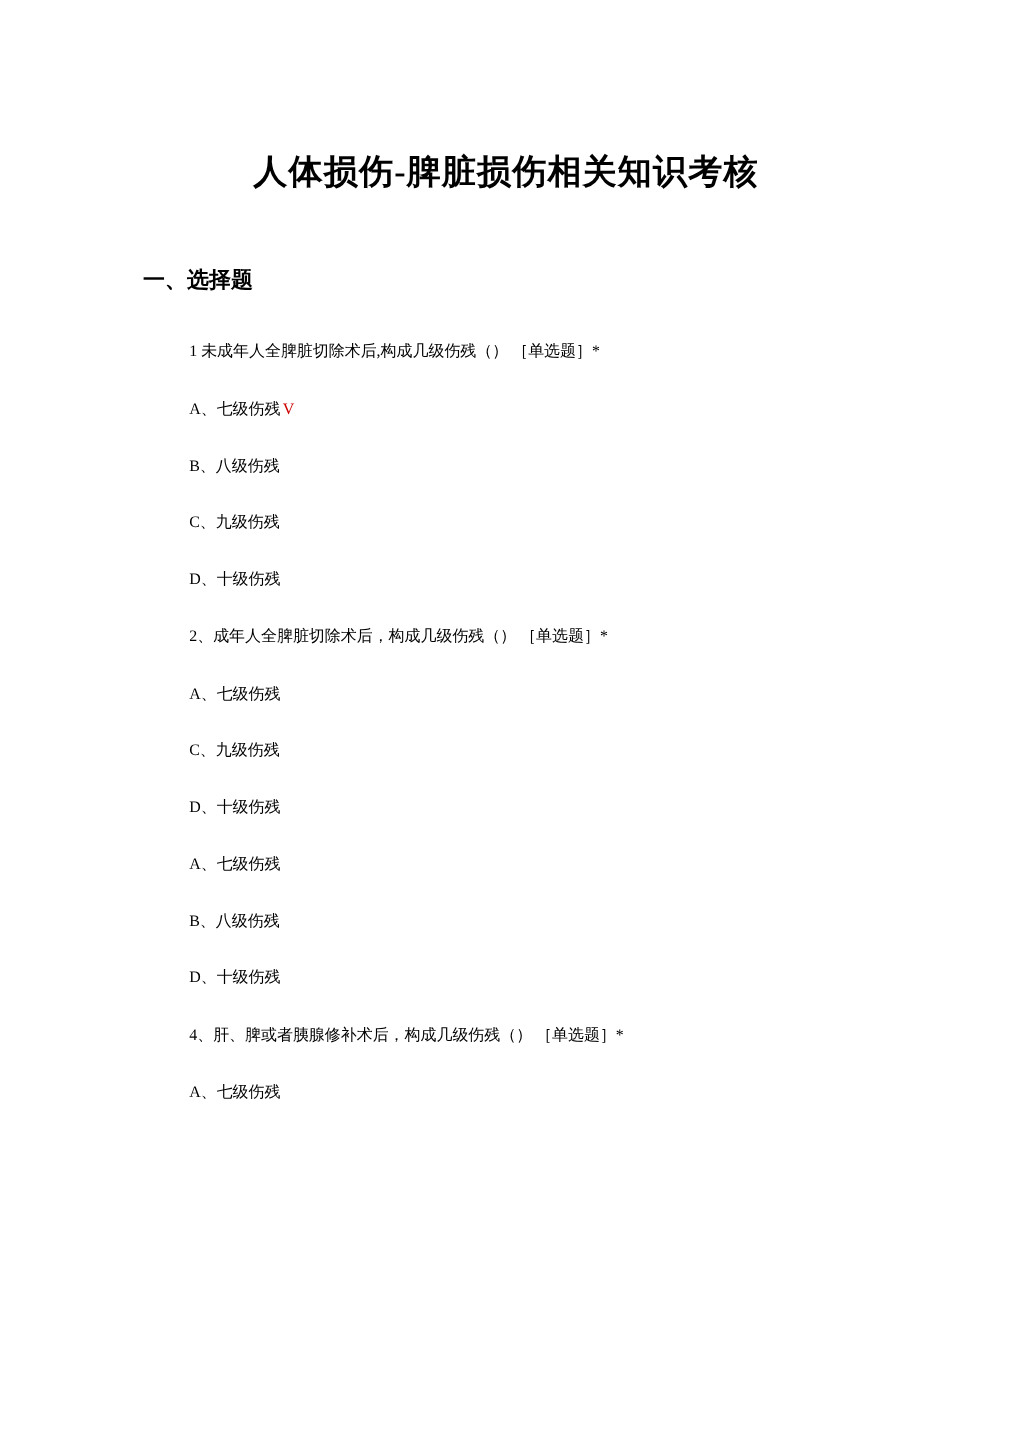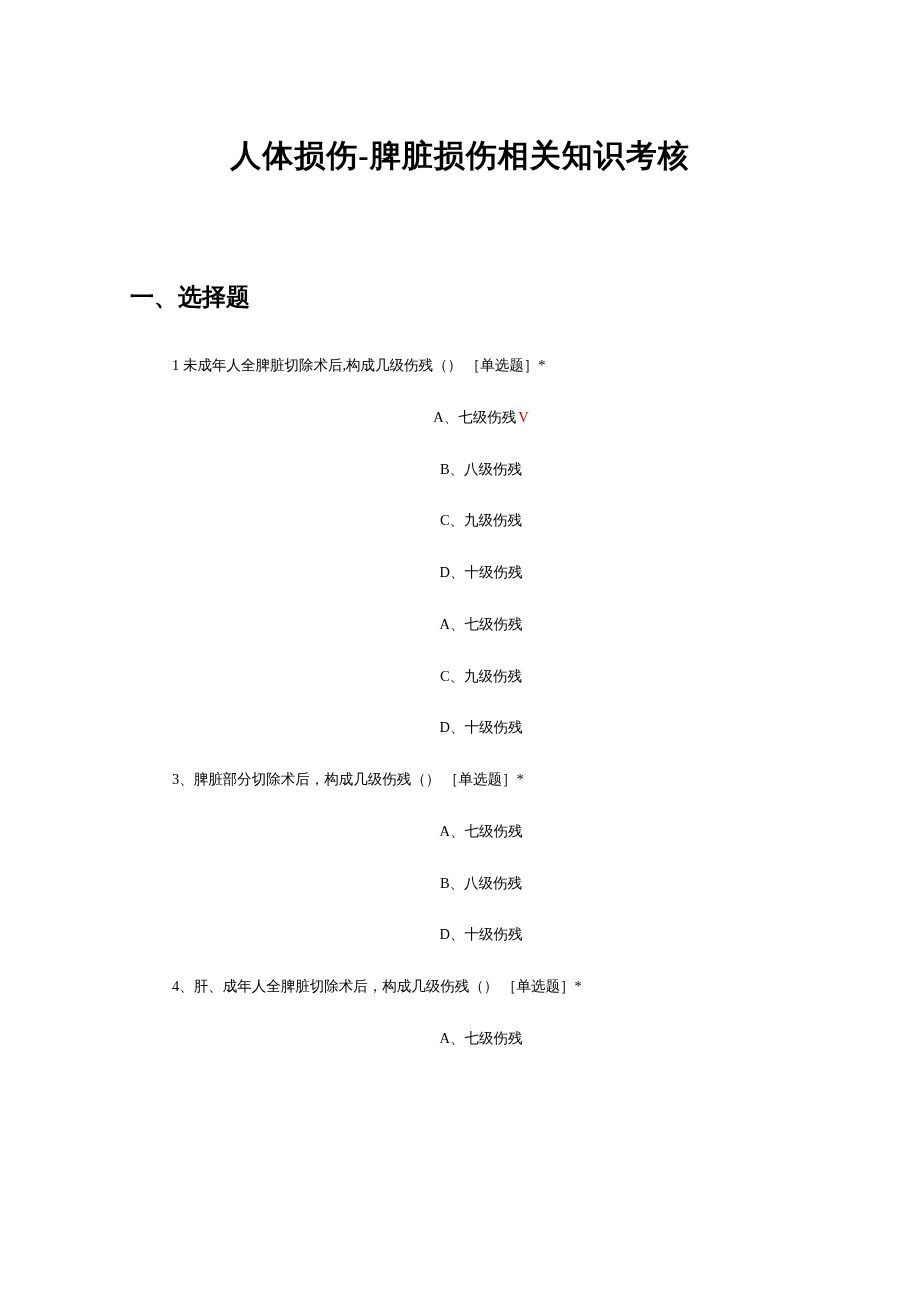--- a/index.html
+++ b/index.html
@@ -12,42 +12,41 @@
       height: 1301px;
       background: #ffffff;
       font-family: "SimSun", "宋体", serif;
       color: #000000;
       padding: 135px 130px 0 130px;
     }
     .title {
       text-align: center;
       font-size: 31px;
       font-weight: bold;
-      margin-bottom: 104px;
+      margin-bottom: 64px;
       letter-spacing: 1px;
     }
     .section-header {
-      font-size: 24px;
+      font-size: 20px;
       font-weight: bold;
       margin-bottom: 42px;
     }
     .content {
       padding-left: 42px;
       margin-top: 40px;
     }
     .question {
       font-size: 14.5px;
       margin-bottom: 30px;
       line-height: 1.5;
     }
     .option {
       font-size: 14.5px;
       margin-bottom: 30px;
       line-height: 1.5;
-      text-align: center;
     }
     .check-mark {
       color: #cc0000;
       font-family: "Times New Roman", serif;
       margin-left: 2px;
     }
   </style>
 </head>
 <body>
 
@@ -66,43 +65,43 @@
   <div class="option">
     <span>B、八级伤残</span>
   </div>
   <div class="option">
     <span>C、九级伤残</span>
   </div>
   <div class="option">
     <span>D、十级伤残</span>
   </div>
 
+  <div class="question">
+    <span>2</span><span>、</span><span>成年人全脾脏切除术后，构成几级伤残（） ［单选题］*</span>
+  </div>
   <div class="option">
     <span>A、七级伤残</span>
   </div>
   <div class="option">
     <span>C、九级伤残</span>
   </div>
   <div class="option">
     <span>D、十级伤残</span>
   </div>
 
-  <div class="question">
-    <span>3</span><span>、</span><span>脾脏部分切除术后，构成几级伤残（） ［单选题］*</span>
-  </div>
   <div class="option">
     <span>A、七级伤残</span>
   </div>
   <div class="option">
     <span>B、八级伤残</span>
   </div>
   <div class="option">
     <span>D、十级伤残</span>
   </div>
 
   <div class="question">
-    <span>4</span><span>、</span><span>肝、成年人全脾脏切除术后，构成几级伤残（） ［单选题］*</span>
+    <span>4</span><span>、</span><span>肝、脾或者胰腺修补术后，构成几级伤残（） ［单选题］*</span>
   </div>
   <div class="option">
     <span>A、七级伤残</span>
   </div>
 
 </div>
 
 </body></html>

